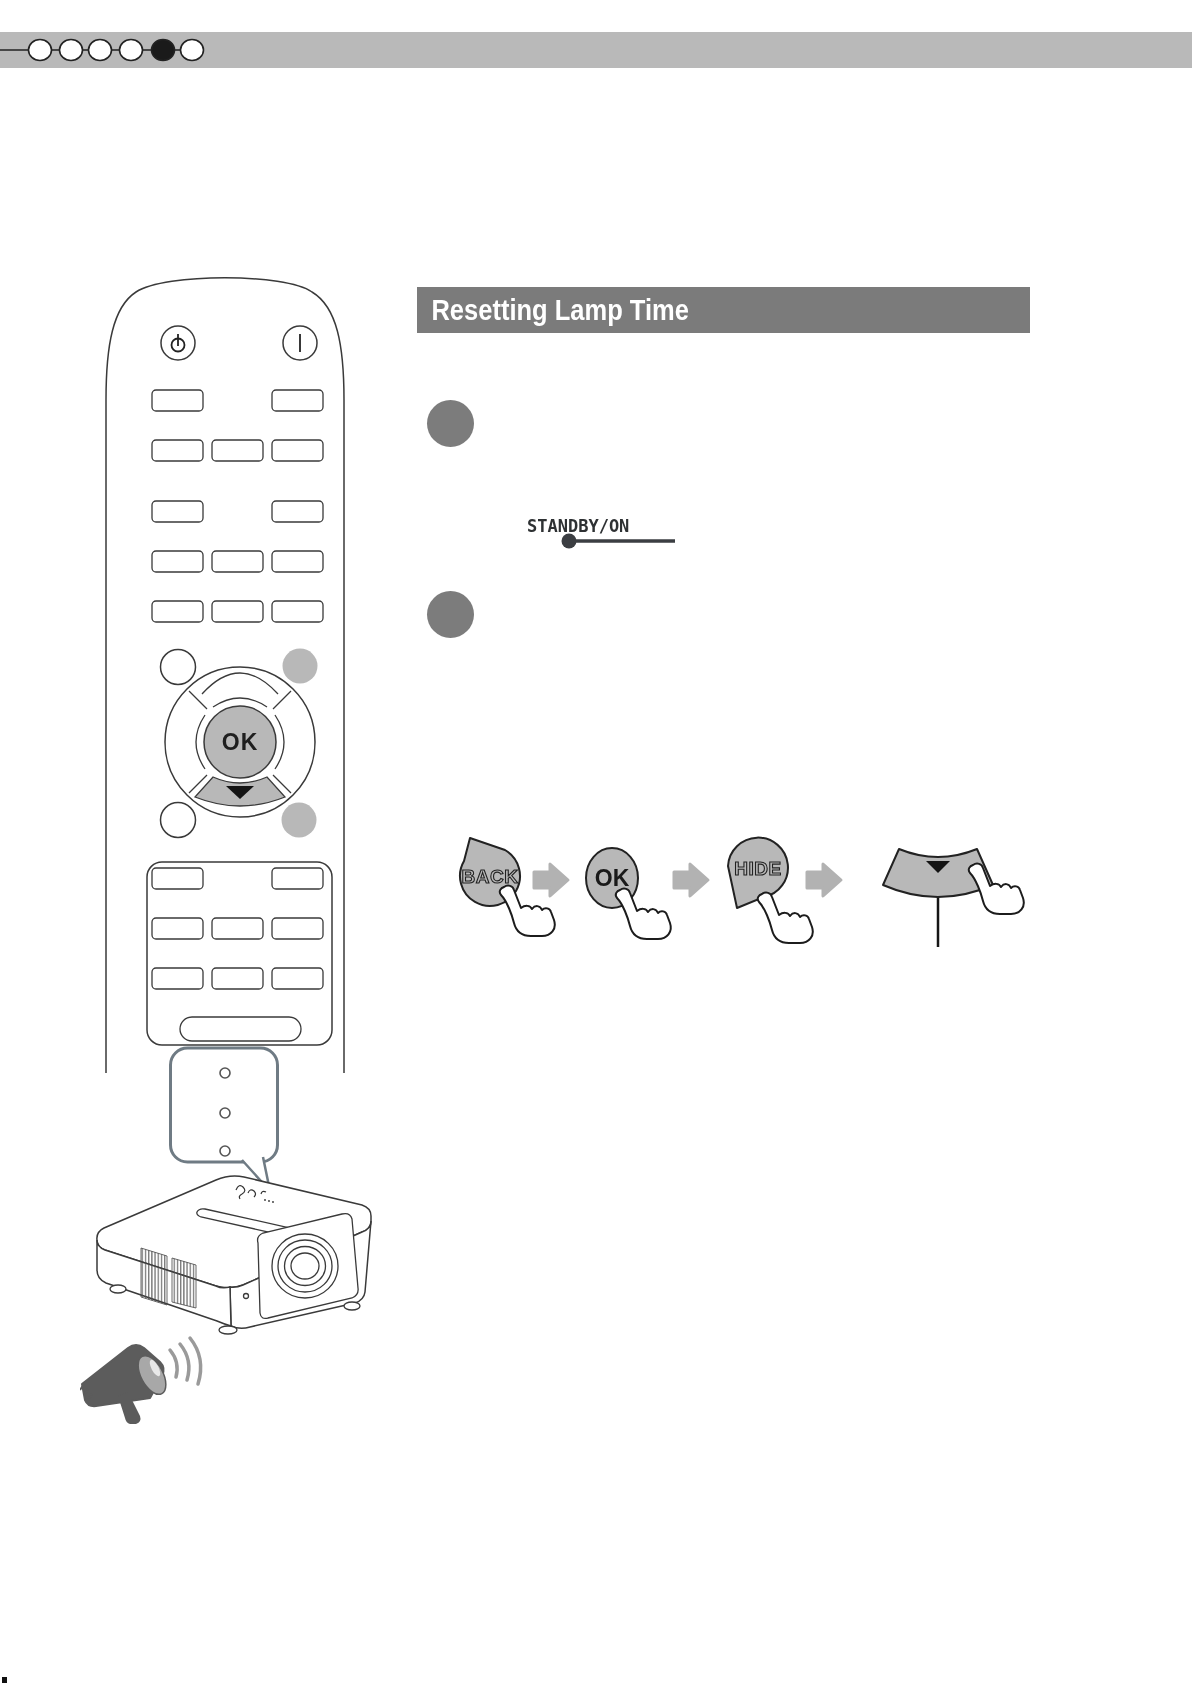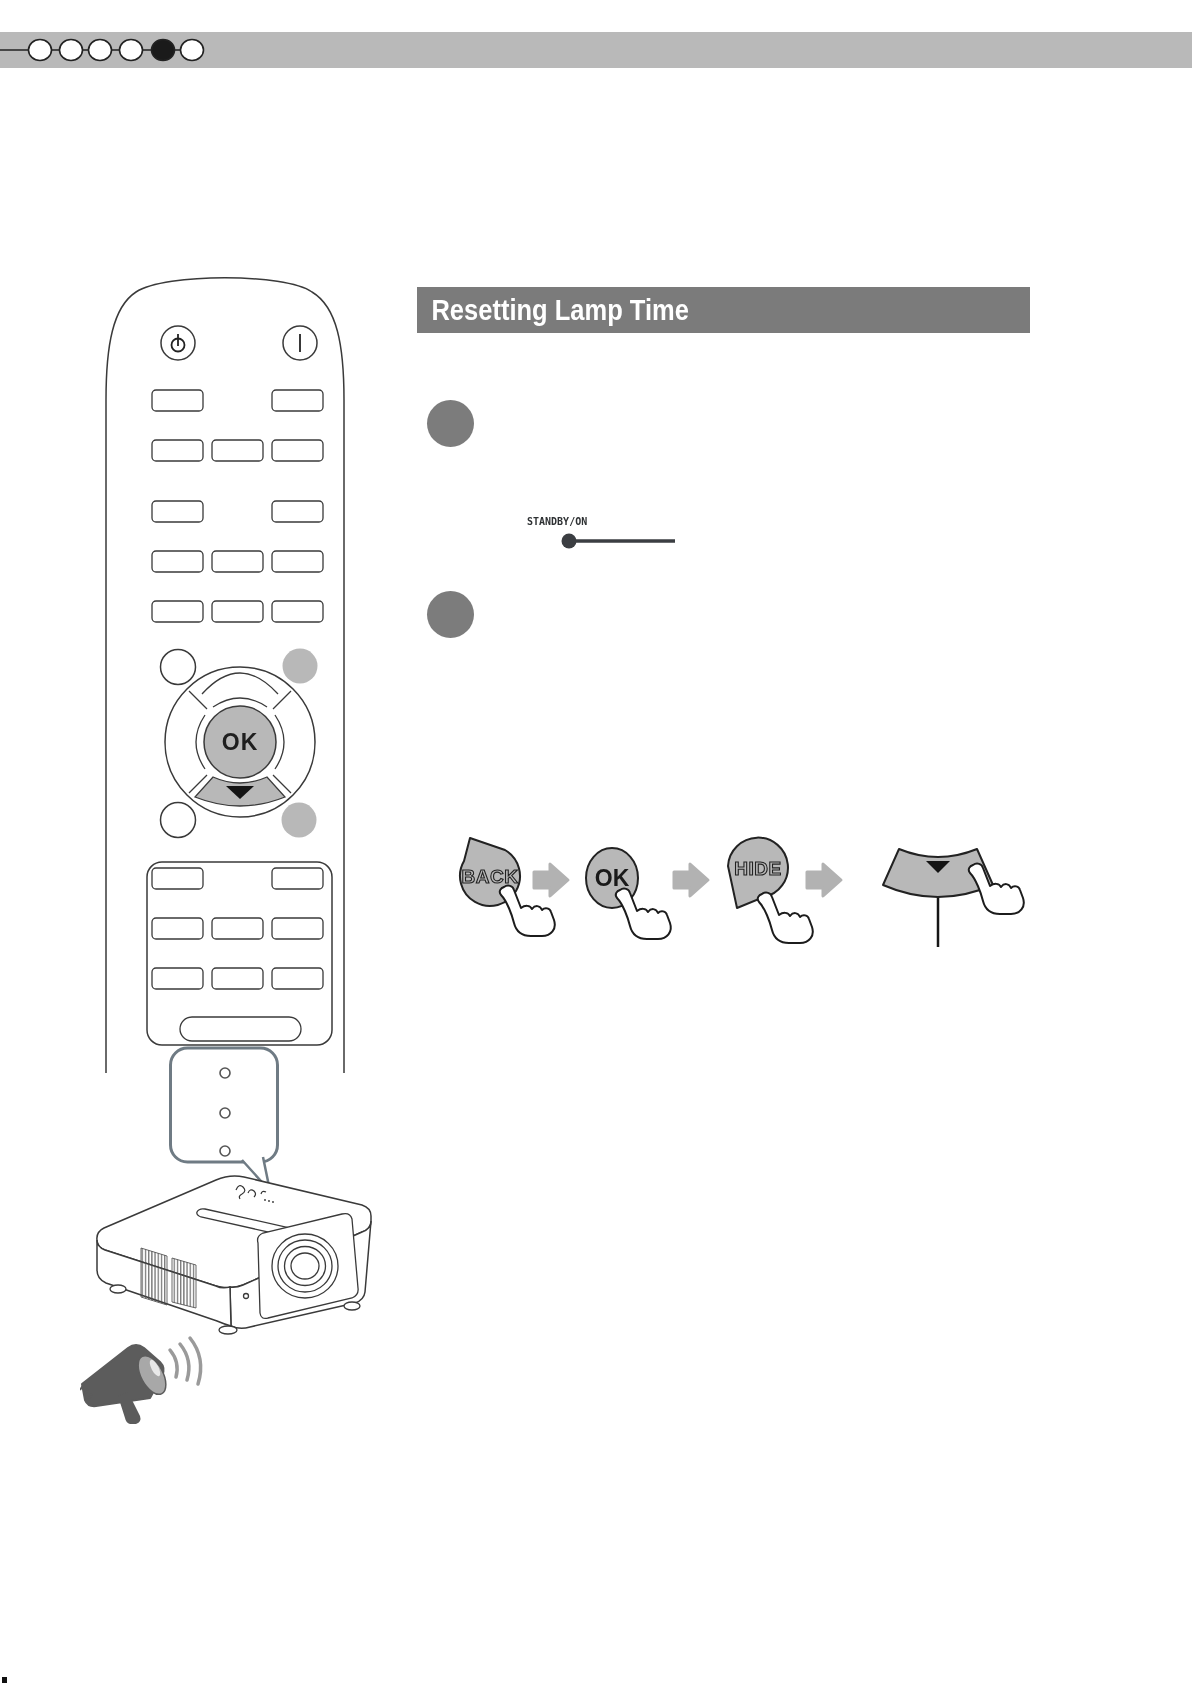--- a/index.html
+++ b/index.html
@@ -7,21 +7,21 @@
           font-family:"Liberation Sans",sans-serif;}
   .abs{position:absolute;}
   #topbar{left:0;top:32px;width:1192px;height:36px;background:#b9b9b9;}
   #titlebar{left:417px;top:287px;width:613px;height:46px;background:#7b7b7b;display:flex;align-items:center;}
   #titlebar span{color:#fff;font-weight:bold;font-size:30px;letter-spacing:0px;padding-left:17px;
                  transform:scaleX(.85);transform-origin:left center;white-space:nowrap;}
   .stepdot{width:47px;height:47px;border-radius:50%;background:#7c7c7c;}
   #step1{left:427px;top:400px;}
   #step2{left:427px;top:591px;}
   #standbylabel{left:527px;top:516px;font-family:"DejaVu Sans Mono",monospace;font-weight:bold;
-                font-size:10px;color:#2e3133;letter-spacing:0px;}
+                font-size:17px;color:#2e3133;letter-spacing:0px;}
   svg{display:block;}
   .ln{fill:#fff;stroke:#3a3a3a;stroke-width:1.5;}
   .nofill{fill:none;stroke:#3a3a3a;stroke-width:1.5;}
   .btn{fill:#fff;stroke:#3a3a3a;stroke-width:1.3;}
   .thin{fill:none;stroke:#3a3a3a;stroke-width:1.3;}
   .grayfill{fill:#b8b8b8;}
   .seqbtn{fill:#b8b8b8;stroke:#222;stroke-width:2;stroke-linejoin:round;}
   .hand{fill:#fff;stroke:#1c1c1c;stroke-width:2;stroke-linejoin:round;}
   .arrow{fill:#b2b2b2;stroke:#b2b2b2;stroke-width:3;stroke-linejoin:round;}
   .tri{fill:#141414;}

